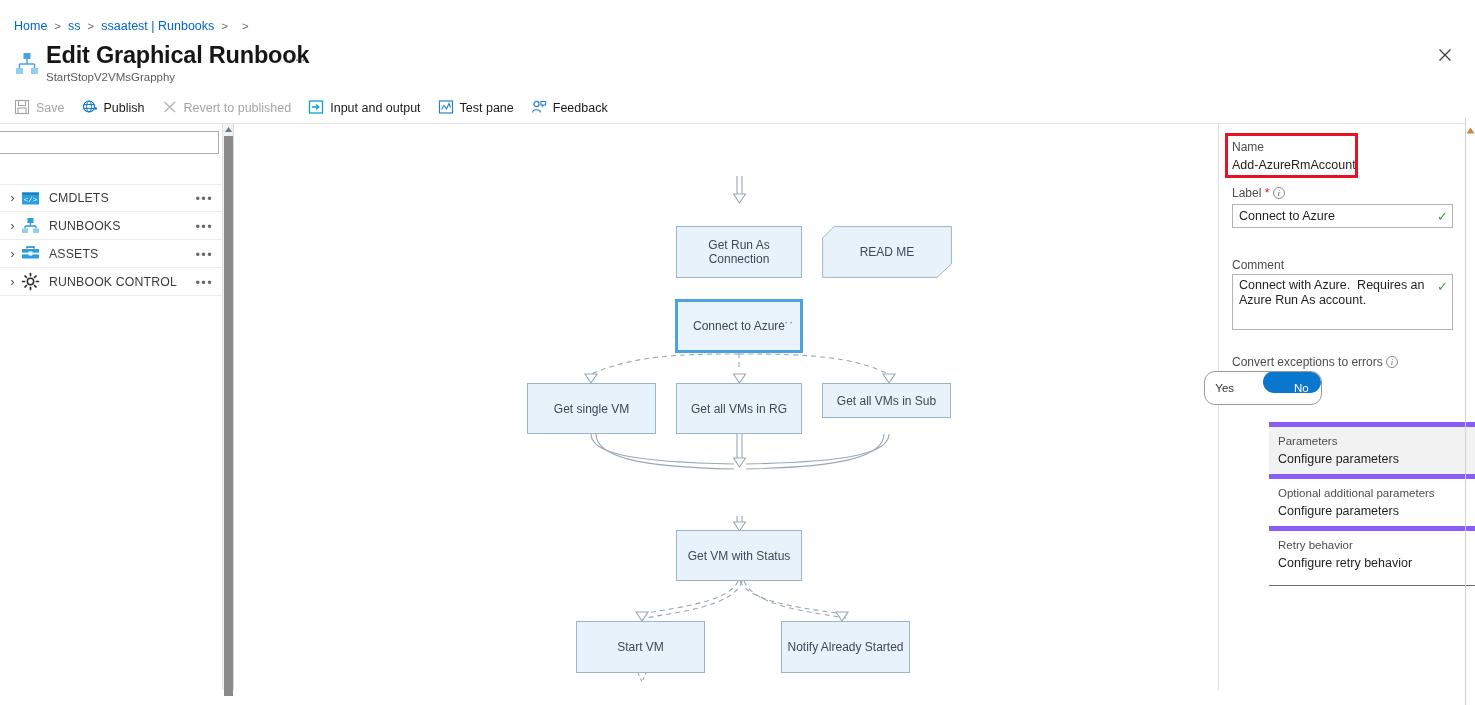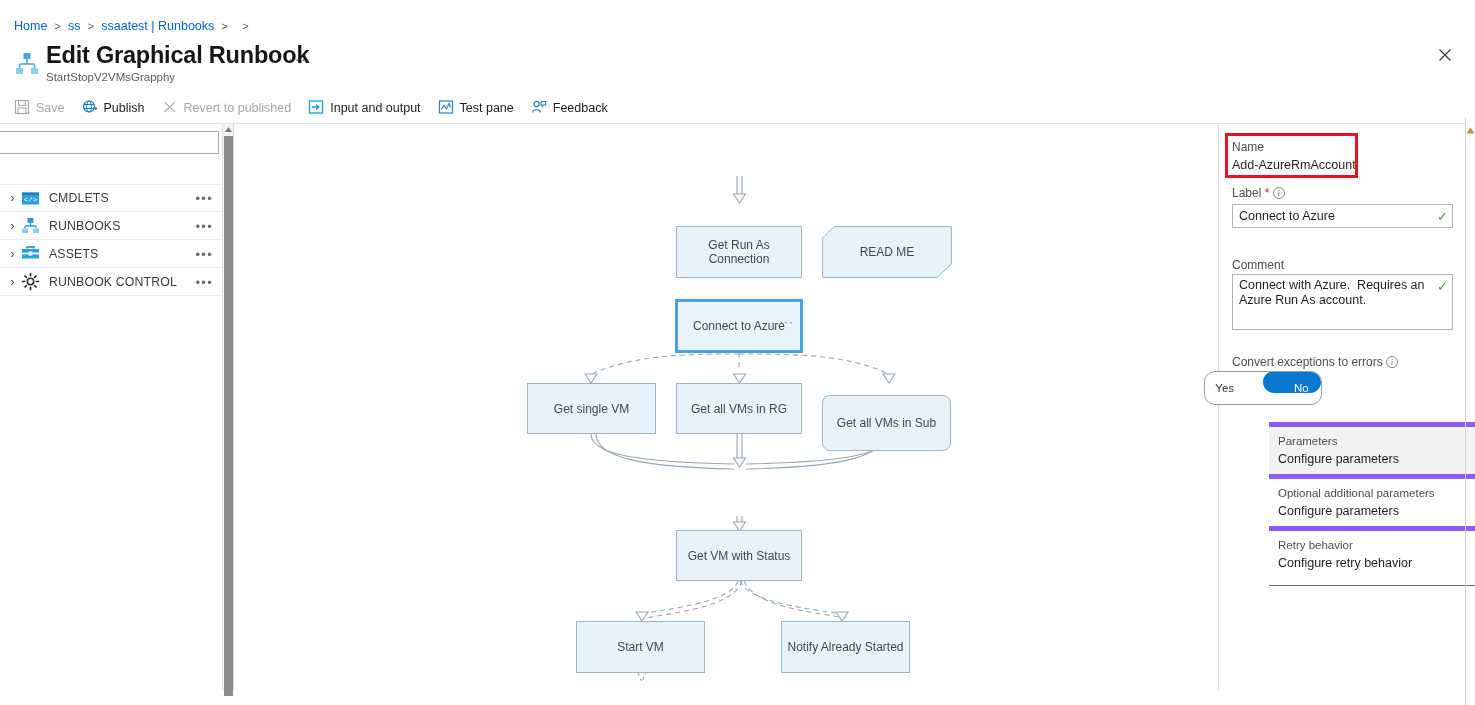--- a/index.html
+++ b/index.html
@@ -476,21 +476,21 @@
   </div>
 
   <div class="node" style="left:527px; top:383px; width:129px; height:51px;">
     <span>Get single VM</span>
   </div>
 
   <div class="node" style="left:676px; top:383px; width:126px; height:51px;">
     <span>Get all VMs in RG</span>
   </div>
 
-  <div class="node" style="left:822px; top:395px; width:129px; height:56px;border-radius:8px;">
+  <div class="node" style="left:822px; top:383px; width:129px; height:35px;">
     <span>Get all VMs in Sub</span>
   </div>
 
 
   <div class="node" style="left:676px; top:530px; width:126px; height:51px;">
     <span>Get VM with Status</span>
   </div>
 
   <div class="node" style="left:576px; top:621px; width:129px; height:52px;">
     <span>Start VM</span>

